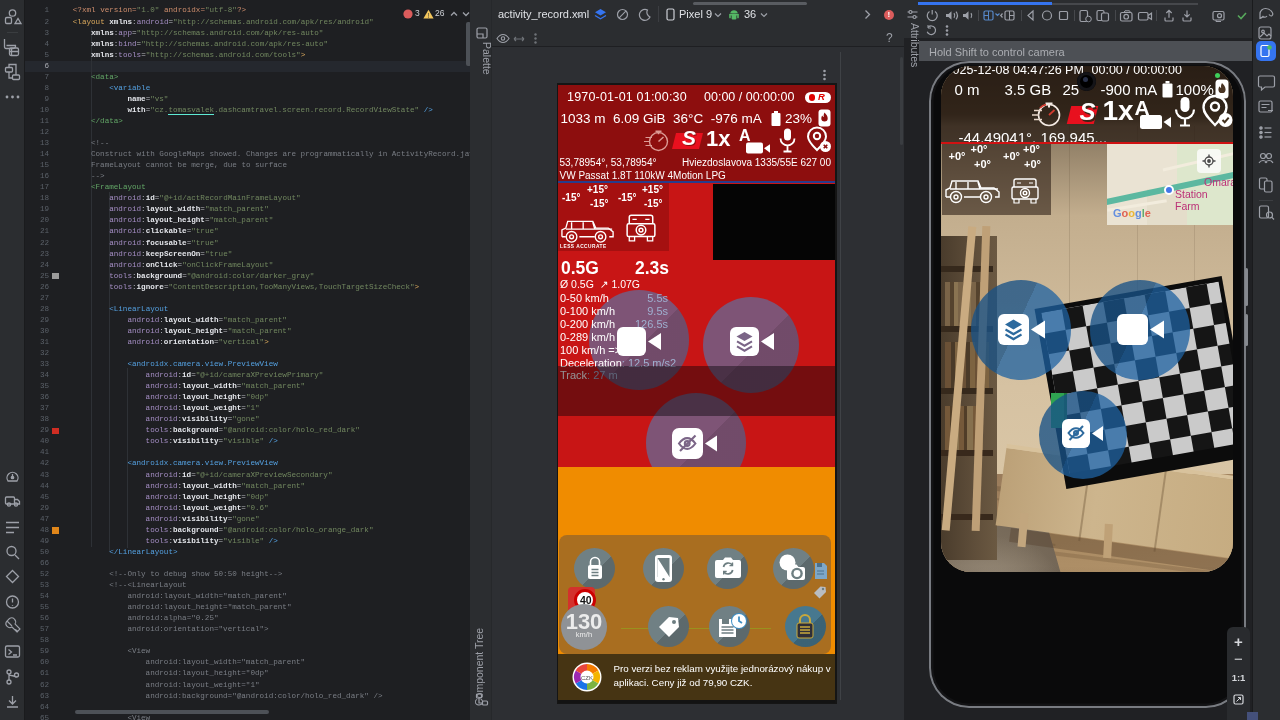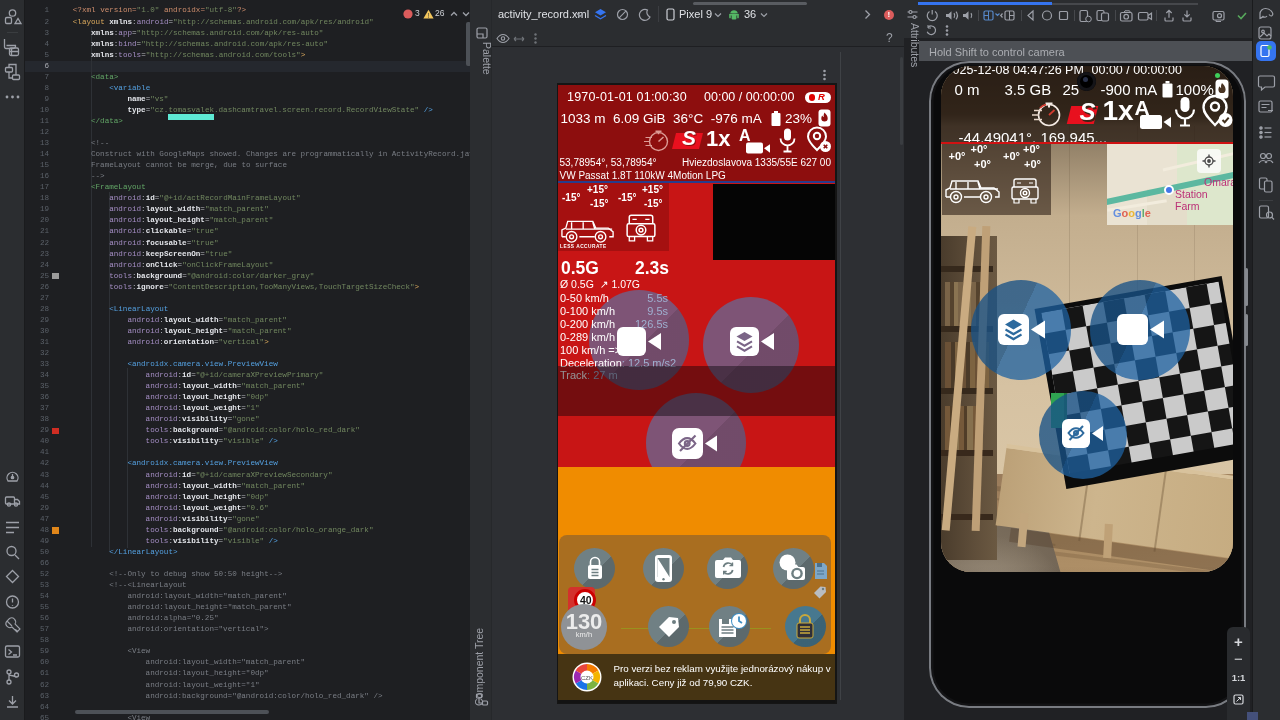--- a/index.html
+++ b/index.html
@@ -8,21 +8,21 @@
 
 #editor{position:absolute;left:25px;top:0;width:445px;height:720px;background:#1e1f22;overflow:hidden}
 #editor .curline{position:absolute;left:0;top:60.6px;width:445px;height:11px;background:#25282e}
 .ln{position:absolute;width:16px;left:8px;text-align:right;font:7.6px "Liberation Mono",monospace;line-height:11.05px;color:#5a6068}
 .ln.cur{color:#a9abb2}
 .cl{position:absolute;font:7.6px "Liberation Mono",monospace;line-height:11.05px;white-space:pre}
 .chip{position:absolute;left:27px;width:6.5px;height:6.5px}
 .cl .o{color:#cf8e6d}.cl .g{color:#d9a85c}.cl .tg{color:#62a566}.cl .tb{color:#54a0e0}
 .cl .p{color:#a58ec5}.cl .w{color:#e4e6eb;font-weight:700}.cl .s{color:#71875f}
 .cl .c{color:#7a7e85}.cl .d{color:#bcbec4}
-.cl .u{color:#71875f;border-bottom:6px solid #5eead4}
+.cl .u{color:#71875f;border-bottom:1px solid #5eead4}
 .guide{position:absolute;width:1px;background:#2e3136}
 .vtext{position:absolute;color:#9da0a8;font-size:10.5px;white-space:nowrap}
 svg{display:block}
 </style></head>
 <body>
 <div id="root">
 
 <div class="abs" style="left:0;top:0;width:25px;height:720px;background:#2b2d30;border-right:1px solid #1a1b1d"></div>
 <svg class="abs" style="left:0;top:0" width="25" height="720" viewBox="0 0 25 720" fill="none" stroke="#9da0a8" stroke-width="1.3">
 
@@ -92,21 +92,21 @@
 <div class="ln" style="top:49.6px">5</div>
 <div class="cl" style="top:49.6px;left:66.0px"><span class="w">xmlns</span><span class="d">:</span><span class="p">tools</span><span class="d">=</span><span class="s">"http://schemas.android.com/tools"</span><span class="g">&gt;</span></div>
 <div class="ln cur" style="top:60.6px">6</div>
 <div class="ln" style="top:71.7px">7</div>
 <div class="cl" style="top:71.7px;left:66.0px"><span class="tg">&lt;data&gt;</span></div>
 <div class="ln" style="top:82.8px">8</div>
 <div class="cl" style="top:82.8px;left:84.2px"><span class="tb">&lt;variable</span></div>
 <div class="ln" style="top:93.8px">9</div>
 <div class="cl" style="top:93.8px;left:102.4px"><span class="w">name</span><span class="d">=</span><span class="s">"vs"</span></div>
 <div class="ln" style="top:104.9px">10</div>
-<div class="cl" style="top:104.9px;left:102.4px"><span class="w">type</span><span class="d">=</span><span class="s">"cz.</span><span class="u">tomasvalek</span><span class="s">.dashcamtravel.screen.record.RecordViewState"</span><span class="tb"> /&gt;</span></div>
+<div class="cl" style="top:104.9px;left:102.4px"><span class="w">with</span><span class="d">=</span><span class="s">"cz.</span><span class="u">tomasvalek</span><span class="s">.dashcamtravel.screen.record.RecordViewState"</span><span class="tb"> /&gt;</span></div>
 <div class="ln" style="top:115.9px">11</div>
 <div class="cl" style="top:115.9px;left:66.0px"><span class="tg">&lt;/data&gt;</span></div>
 <div class="ln" style="top:127.0px">12</div>
 <div class="ln" style="top:138.0px">13</div>
 <div class="cl" style="top:138.0px;left:66.0px"><span class="c">&lt;!--</span></div>
 <div class="ln" style="top:149.1px">14</div>
 <div class="cl" style="top:149.1px;left:66.0px"><span class="c">Construct with GoogleMaps showed. Changes are programmatically in ActivityRecord.java</span></div>
 <div class="ln" style="top:160.1px">15</div>
 <div class="cl" style="top:160.1px;left:66.0px"><span class="c">FrameLayout cannot be merge, due to surface</span></div>
 <div class="ln" style="top:171.2px">16</div>

